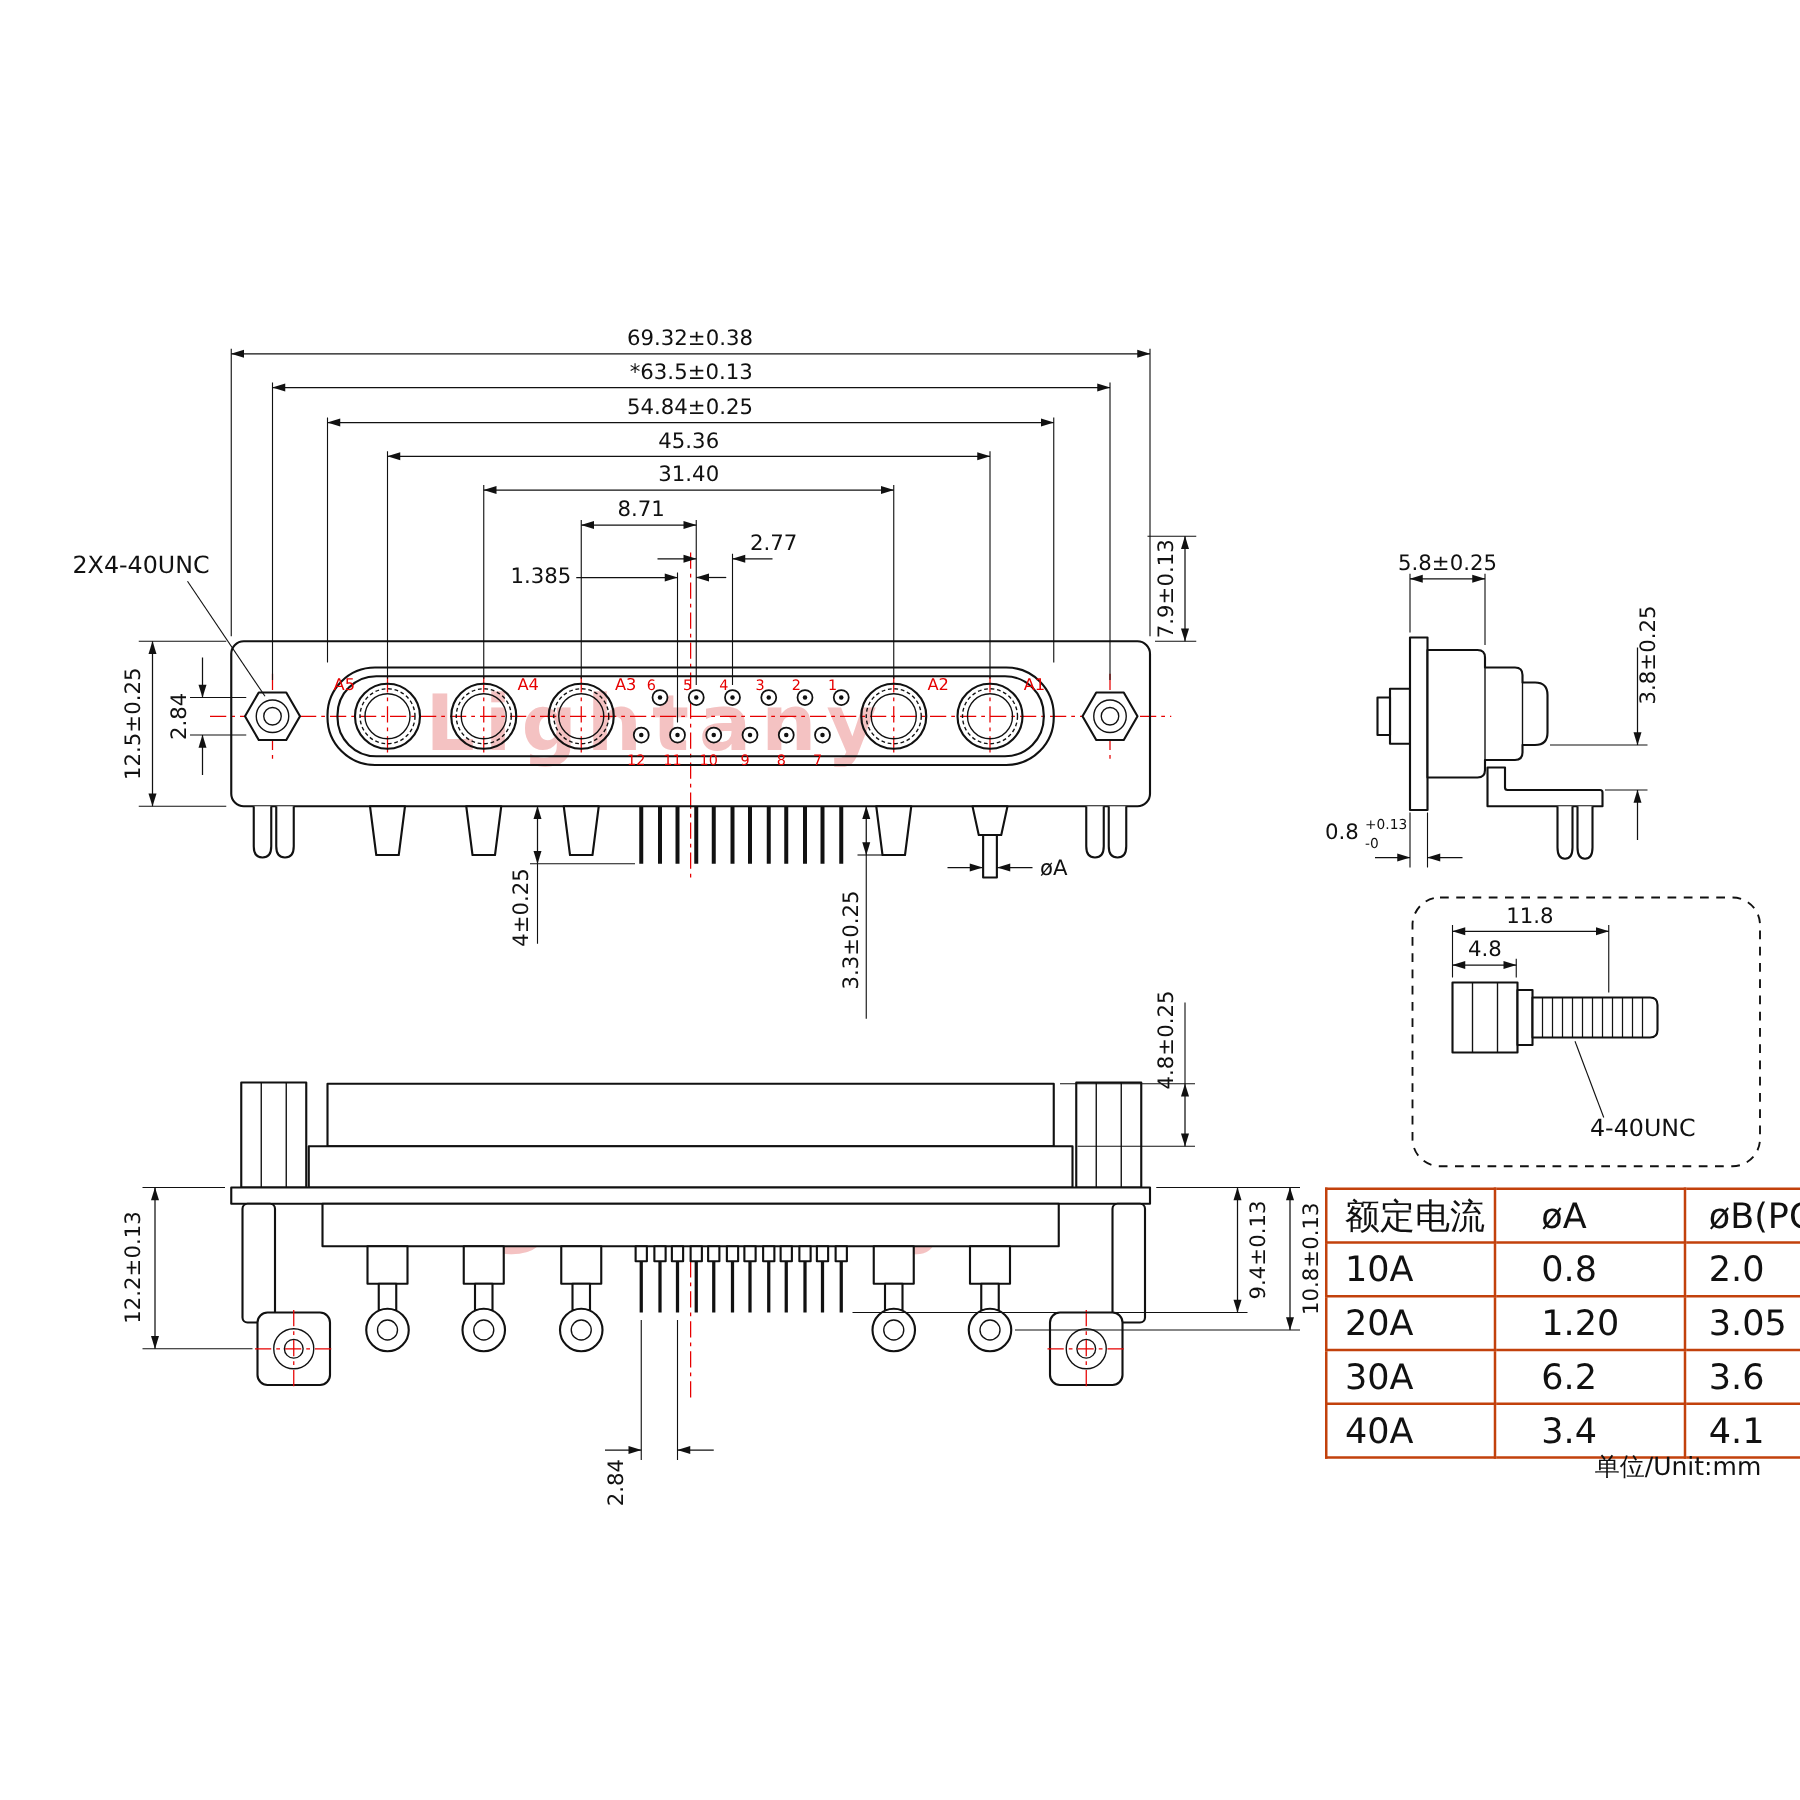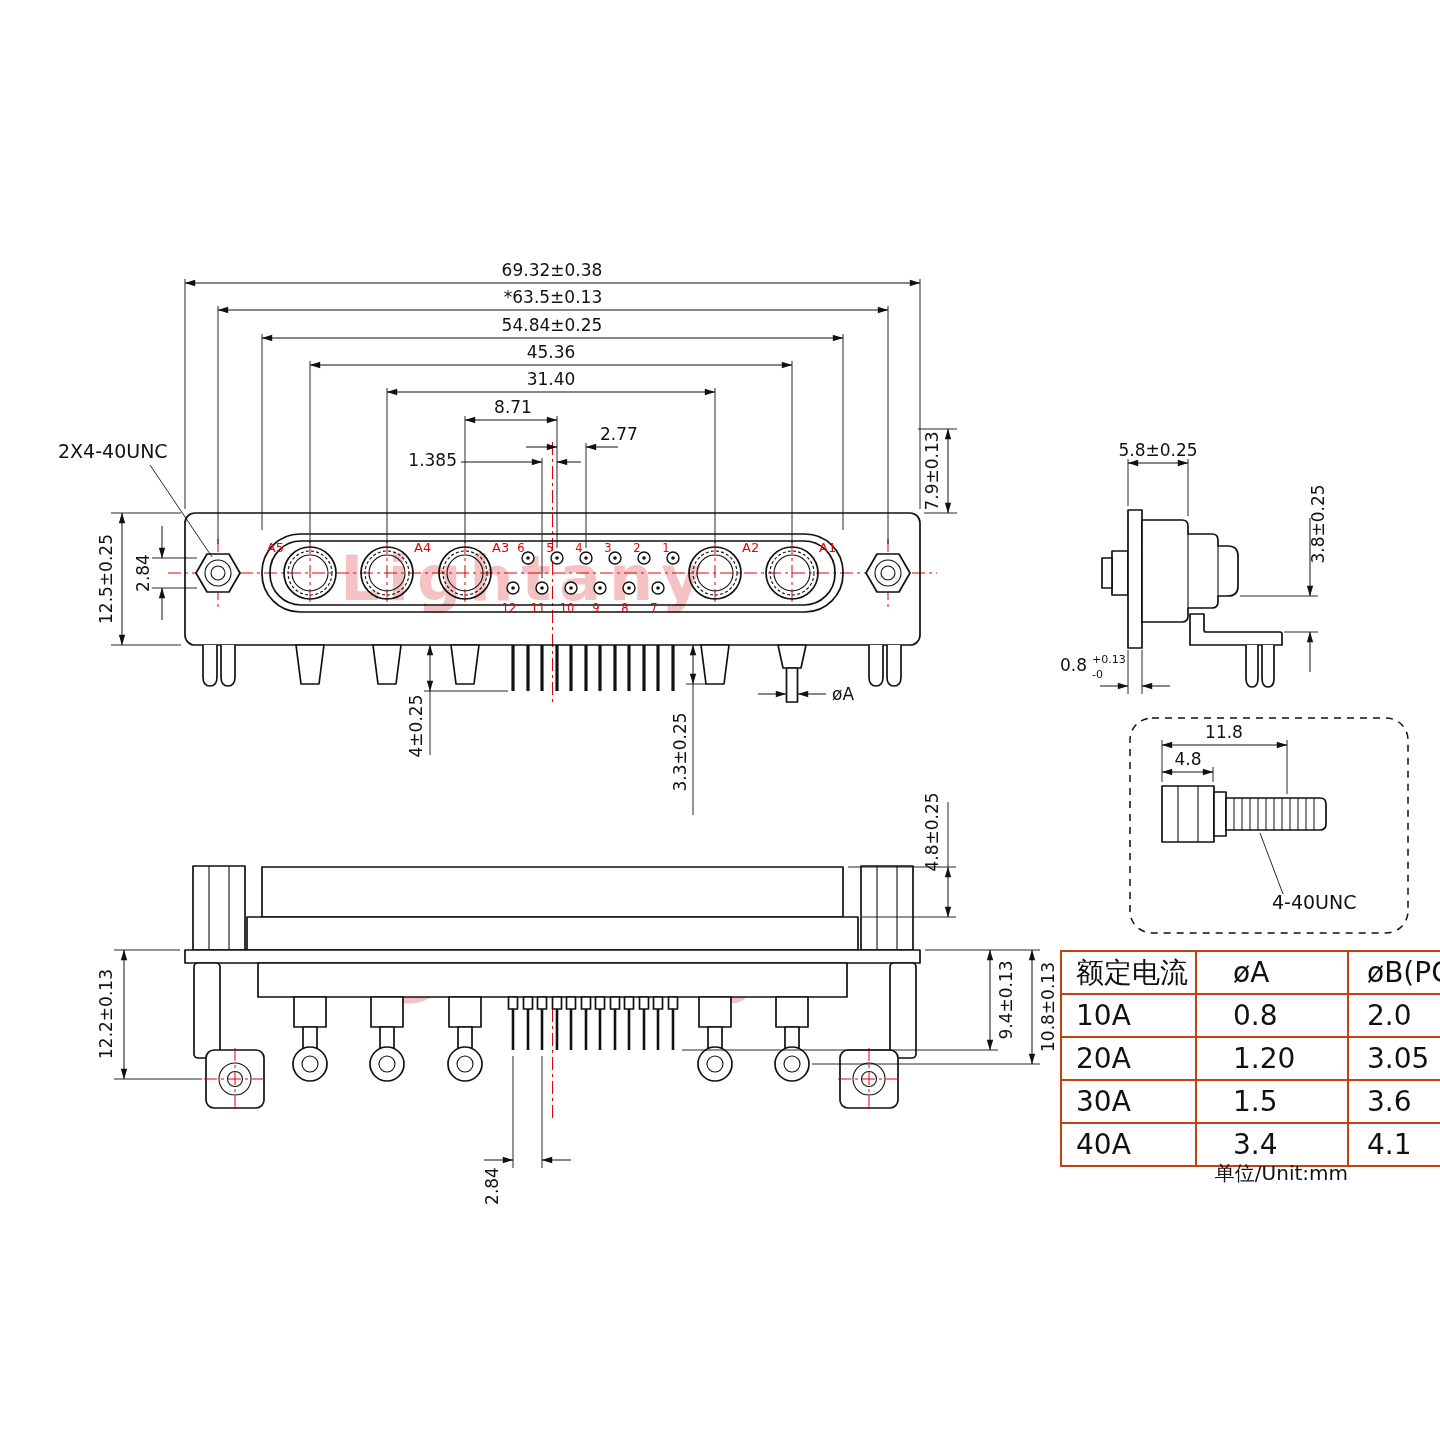--- a/index.html
+++ b/index.html
@@ -20,21 +20,21 @@
   .rt{font-size:11.5px;fill:#e60000;}
   .ra{font-size:13px;fill:#e60000;}
   .wm{fill:#f4c2c2;font-size:62px;letter-spacing:8px;font-weight:bold;}
   .wm2{fill:#f4c2c2;font-size:86px;letter-spacing:10px;font-weight:bold;}
   
   .spec-table{position:absolute;left:1060px;top:950px;border-collapse:collapse;table-layout:fixed;width:348px;}
   .spec-table td{border:2px solid #c2410c;height:39px;font-size:28px;color:#111;vertical-align:middle;}
   .spec-table td.c1{width:118px;padding-left:14px;}
   .spec-table td.c2{width:113px;padding-left:36px;}
   .spec-table td.c3{width:117px;padding-left:18px;}
-  .unit-note{position:absolute;left:1000px;top:1160px;width:348px;text-align:right;
+  .unit-note{position:absolute;left:1061px;top:1160px;width:348px;text-align:right;
              font-size:20px;color:#111;}
 </style>
 </head>
 <body>
 
 <div class="page">
 
 <svg width="1440" height="1440" viewBox="0 0 1440 1440">
   <defs>
     <marker id="arr" viewBox="0 0 12 8" refX="11" refY="4" markerWidth="12" markerHeight="8" orient="auto-start-reverse">
@@ -428,21 +428,21 @@
       <td class="c2">0.8</td>
       <td class="c3">2.0</td>
     </tr>
     <tr>
       <td class="c1">20A</td>
       <td class="c2">1.20</td>
       <td class="c3">3.05</td>
     </tr>
     <tr>
       <td class="c1">30A</td>
-      <td class="c2">1.5</td>
+      <td class="c2">6.2</td>
       <td class="c3">3.6</td>
     </tr>
     <tr>
       <td class="c1">40A</td>
       <td class="c2">3.4</td>
       <td class="c3">4.1</td>
     </tr>
   </tbody>
 </table>
 <div class="unit-note">单位/Unit:mm</div>

